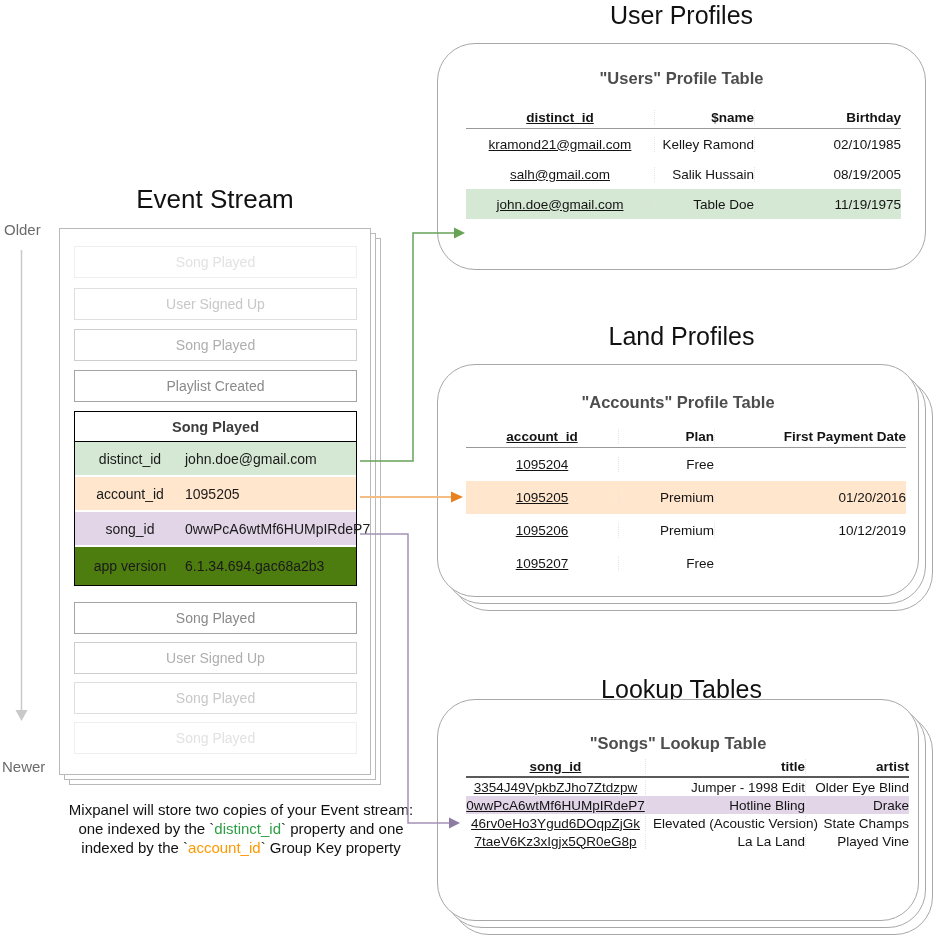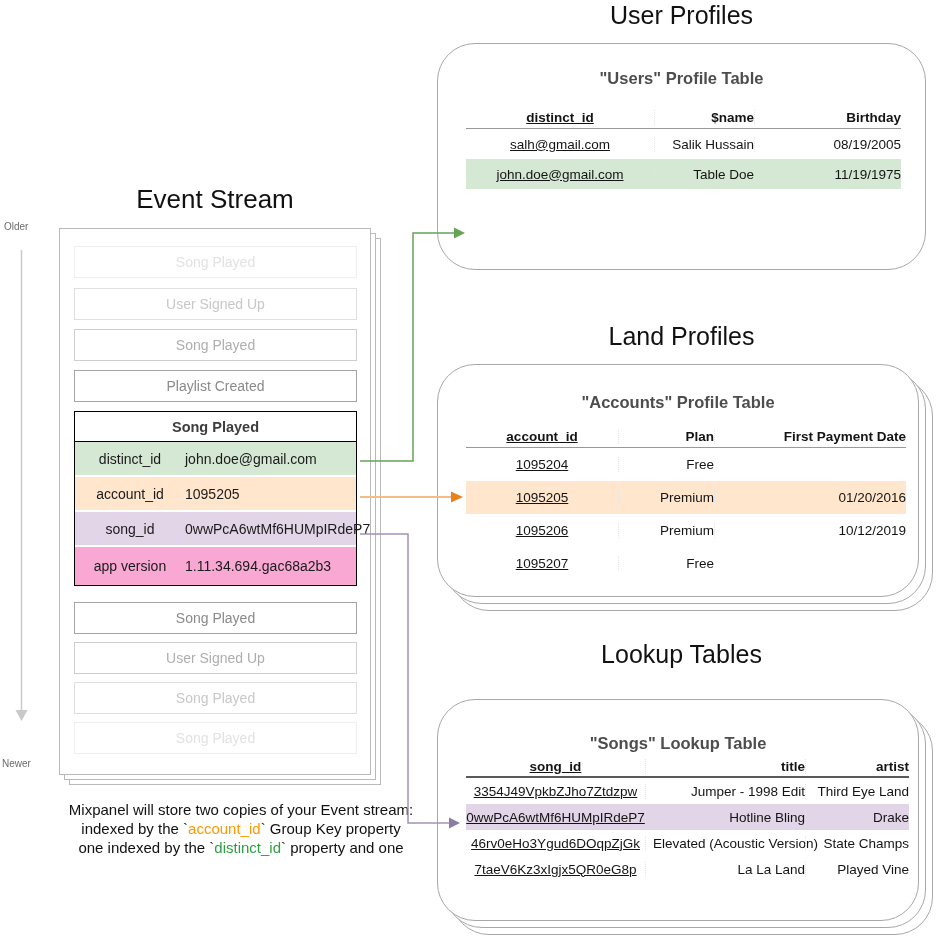--- a/index.html
+++ b/index.html
@@ -8,24 +8,24 @@
     position:relative; width:941px; height:951px; background:#ffffff;
     font-family:"Liberation Sans", sans-serif; color:#1a1a1a; overflow:hidden;
   }
   .overlay { position:absolute; left:0; top:0; width:941px; height:951px; z-index:6; pointer-events:none; }
 
   
   .section-title { position:absolute; text-align:center; color:#111; font-size:25px; white-space:nowrap; z-index:2; }
   #t-es   { left:59px;  top:184px; width:312px; font-size:26px; }
   #t-up   { left:437px; top:1px;   width:489px; }
   #t-gp   { left:437px; top:322px; width:489px; }
-  #t-lt   { left:437px; top:640px; width:489px; }
-
-  
-  .tl-label { position:absolute; color:#6b6b6b; font-size:10px; z-index:2; }
+  #t-lt   { left:437px; top:675px; width:489px; }
+
+  
+  .tl-label { position:absolute; color:#6b6b6b; font-size:15px; z-index:2; }
   #older { left:4px; top:221px; }
   #newer { left:2px; top:758px; }
 
   
   .stack-rect { position:absolute; width:312px; height:547px; background:#fff; border:1px solid #b9b9b9; z-index:1; }
   #es-l3 { left:69px; top:238px; }
   #es-l2 { left:64px; top:233px; }
   #es-main { left:59px; top:228px; }
 
   
@@ -41,21 +41,21 @@
   .detail-header { height:30px; line-height:30px; text-align:center; font-weight:bold; font-size:14.5px;
                    color:#3d3d3d; background:#fff; border-bottom:1px solid #000; }
   .prop-row { display:grid; grid-template-columns:110px 1fr; align-items:center; height:35px;
               font-size:14px; color:#1a1a1a; border-bottom:2px solid #fff; white-space:nowrap; }
   .prop-row:last-child { border-bottom:none; height:38px; }
   .prop-row .pk { text-align:center; }
   .prop-row .pv { text-align:left; }
   .bg-green  { background:#d5e8d4; }
   .bg-orange { background:#ffe6cc; }
   .bg-purple { background:#e1d5e7; }
-  .bg-none   { background:#f9a8d4; }
+  .bg-none   { background:#4d7c0f; }
 
   
   .card, .card-layer { position:absolute; background:#fff; border:1.5px solid #a8a8a8; border-radius:38px; }
   .card { z-index:2; }
   .card-layer { z-index:1; }
   #card-users  { left:437px; top:43px;  width:489px; height:227px; }
   #card-accts  { left:437px; top:364px; width:482px; height:233px; }
   #accts-l2    { left:444px; top:371px; width:482px; height:233px; }
   #accts-l3    { left:451px; top:378px; width:482px; height:233px; }
   #card-songs  { left:437px; top:699px; width:482px; height:222px; }
@@ -69,21 +69,21 @@
   #card-songs .card-title { top:34px; }
 
   
   .ptable { position:absolute; left:28px; font-size:13.5px; color:#141414; z-index:3; }
   #users-table { top:62px; width:435px; }
   #accts-table { top:60px; width:440px; }
   #songs-table { top:56px; width:443px; }
   .trow { display:grid; align-items:center; white-space:nowrap; }
   #users-table .trow { grid-template-columns:188px 100px 147px; height:30px; }
   #accts-table .trow { grid-template-columns:152px 96px 192px;  height:33px; }
-  #songs-table .trow { grid-template-columns:179px 160px 104px; height:26px; }
+  #songs-table .trow { grid-template-columns:179px 160px 104px; height:18px; }
   .trow .c1 { text-align:center; }
   .trow .c2, .trow .c3 { text-align:right; padding-left:7px; border-left:1px dotted #e4e4e4; }
   .thead { font-weight:bold; height:23px !important; }
   #users-table .thead { border-bottom:1px solid #999; }
   #accts-table .thead { border-bottom:1px solid #999; }
   #songs-table .thead { border-bottom:2px solid #5a5a5a; height:22px !important; }
   .u { text-decoration:underline; }
   .hl-green  { background:#d5e8d4; }
   .hl-orange { background:#ffe6cc; }
   .hl-purple { background:#e1d5e7; }
@@ -144,43 +144,48 @@
     <div class="prop-row bg-orange">
       <span class="pk">account_id</span>
       <span class="pv">1095205</span>
     </div>
     <div class="prop-row bg-purple">
       <span class="pk">song_id</span>
       <span class="pv">0wwPcA6wtMf6HUMpIRdeP7</span>
     </div>
     <div class="prop-row bg-none">
       <span class="pk">app version</span>
-      <span class="pv">1.11.34.694.gac68a2b3</span>
+      <span class="pv">6.1.34.694.gac68a2b3</span>
     </div>
   </div>
 
   <div class="es-row fade4" style="top:602px">Song Played</div>
   <div class="es-row fade3" style="top:642px">User Signed Up</div>
   <div class="es-row fade2" style="top:682px">Song Played</div>
   <div class="es-row fade1" style="top:722px">Song Played</div>
 
   <div id="caption">
     <div><span>Mixpanel will store two copies of your Event stream:</span></div>
+    <div><span>one indexed by the `</span><span class="code-green">distinct_id</span><span>` property and one</span></div>
     <div><span>indexed by the `</span><span class="code-orange">account_id</span><span>` Group Key property</span></div>
-    <div><span>one indexed by the `</span><span class="code-green">distinct_id</span><span>` property and one</span></div>
   </div>
 
   <div class="section-title" id="t-up">User Profiles</div>
   <div class="card" id="card-users">
     <div class="card-title">"Users" Profile Table</div>
     <div class="ptable" id="users-table">
       <div class="trow thead">
         <span class="c1 u">distinct_id</span>
         <span class="c2">$name</span>
         <span class="c3">Birthday</span>
+      </div>
+      <div class="trow">
+        <span class="c1 u">kramond21@gmail.com</span>
+        <span class="c2">Kelley Ramond</span>
+        <span class="c3">02/10/1985</span>
       </div>
       <div class="trow">
         <span class="c1 u">salh@gmail.com</span>
         <span class="c2">Salik Hussain</span>
         <span class="c3">08/19/2005</span>
       </div>
       <div class="trow hl-green">
         <span class="c1 u">john.doe@gmail.com</span>
         <span class="c2">Table Doe</span>
         <span class="c3">11/19/1975</span>
@@ -229,21 +234,21 @@
     <div class="card-title">"Songs" Lookup Table</div>
     <div class="ptable" id="songs-table">
       <div class="trow thead">
         <span class="c1 u">song_id</span>
         <span class="c2">title</span>
         <span class="c3">artist</span>
       </div>
       <div class="trow">
         <span class="c1 u">3354J49VpkbZJho7Ztdzpw</span>
         <span class="c2">Jumper - 1998 Edit</span>
-        <span class="c3">Third Eye Land</span>
+        <span class="c3">Older Eye Blind</span>
       </div>
       <div class="trow hl-purple">
         <span class="c1 u">0wwPcA6wtMf6HUMpIRdeP7</span>
         <span class="c2">Hotline Bling</span>
         <span class="c3">Drake</span>
       </div>
       <div class="trow">
         <span class="c1 u">46rv0eHo3Ygud6DOqpZjGk</span>
         <span class="c2">Elevated (Acoustic Version)</span>
         <span class="c3">State Champs</span>

